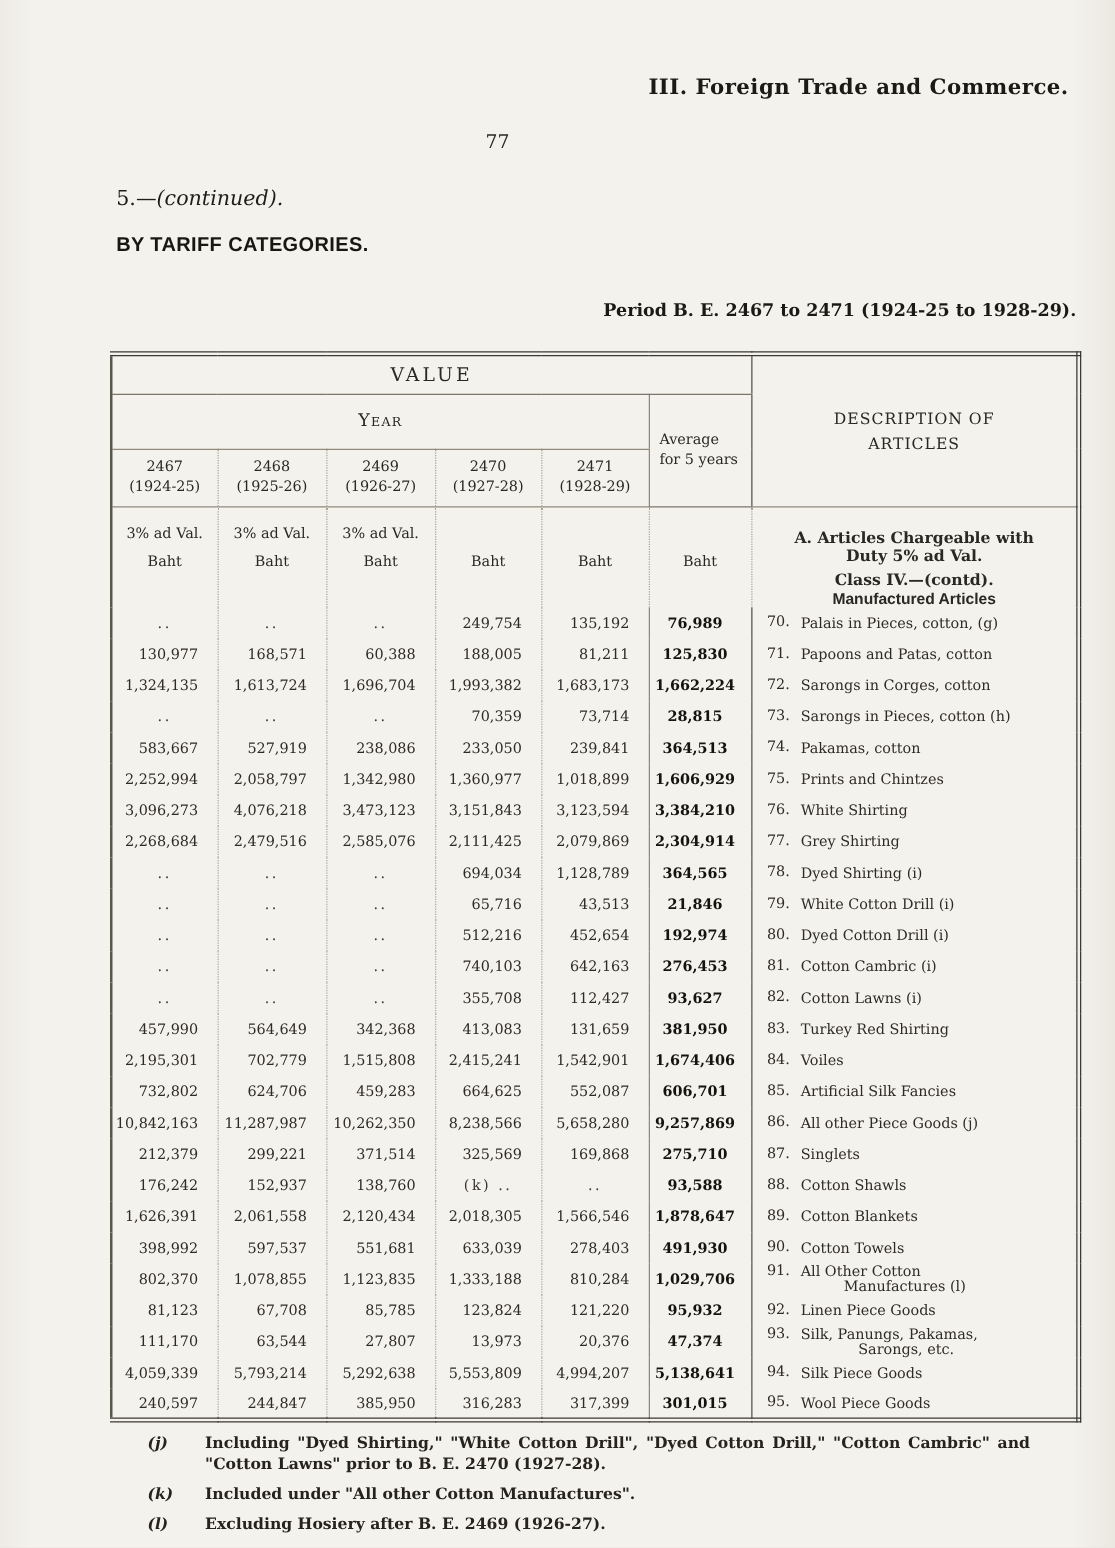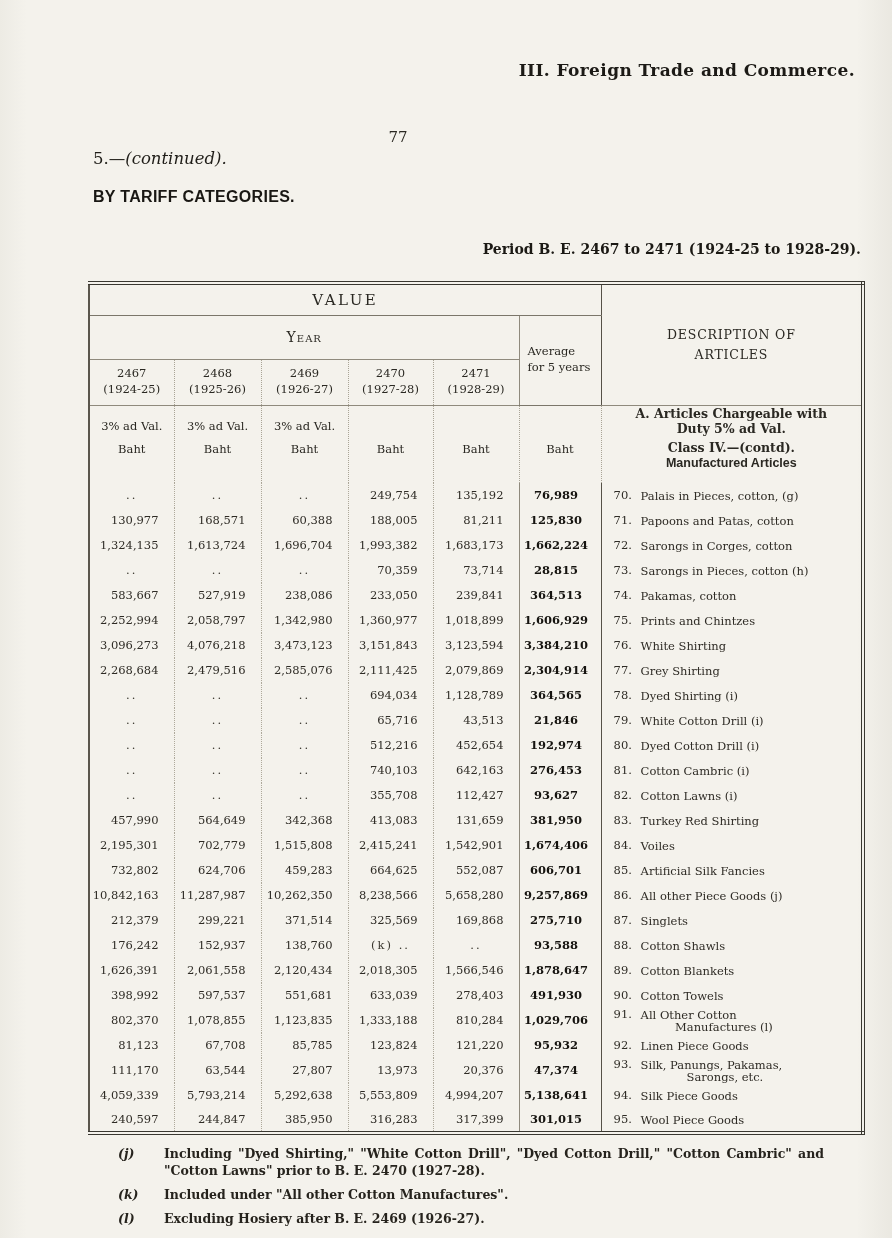--- a/index.html
+++ b/index.html
@@ -11,21 +11,21 @@
   }
   .page{
     position:relative; width:892px; height:1238px; overflow:hidden;
     background:linear-gradient(90deg,#edebe4 0%,#f4f2ec 3%,#f4f2ec 96%,#eae8e1 100%);
   }
   .header-title{
     position:absolute; top:60px; right:37px;
     font-size:17px; font-weight:bold; letter-spacing:.4px; color:#1c1a16;
   }
   .page-number{
-    position:absolute; top:128px; left:0; width:796px; text-align:center;
+    position:absolute; top:104px; left:0; width:796px; text-align:center;
     font-size:15px; color:#2a2822;
   }
   .section-label{
     position:absolute; top:149px; left:93px; font-size:16.5px; color:#1f1d18;
   }
   .section-label .cont{ font-style:italic; }
   .subtitle{
     position:absolute; top:188px; left:93px;
     font-family:"Liberation Sans","DejaVu Sans",sans-serif;
     font-size:16px; font-weight:bold; letter-spacing:.3px; color:#191713;
@@ -69,21 +69,21 @@
     height:46px; text-align:center; font-size:11.5px; line-height:1.35;
     color:#2a2822; border-bottom:1px solid #8f8a7d;
   }
   .year-col + .year-col{ border-left:1px dotted #a9a496; }
 
   .sub{ height:78px; vertical-align:top; text-align:center; font-size:11.5px; color:#2a2822; }
   .sub .adval{ height:34px; padding-top:13px; }
   .sub .baht{ padding-top:2px; }
   td.sub + td.sub{ border-left:1px dotted #a9a496; }
   td.sub.avgcol{ border-left:1px solid #8f8a7d; }
-  td.sub.desccol{ border-left:1px solid #555147; padding-top:0; }
+  td.sub.desccol{ border-left:1px solid #555147; padding-top:16px; }
 
   .sec1{ font-weight:bold; font-size:12.5px; line-height:1.25; max-width:200px; margin:0 auto; }
   .sec2{ font-weight:bold; font-size:12.5px; margin-top:3px; }
   .sec3{ font-family:"Liberation Sans","DejaVu Sans",sans-serif; font-weight:bold; font-size:12.5px; margin-top:1px; }
 
   tbody td{ height:25px; font-size:11.5px; line-height:1; color:#2e2b25; }
   tbody td.val{ text-align:right; padding-right:15px; }
   tbody td.val + td.val{ border-left:1px dotted #aea99b; }
   tbody td.val.dots{ text-align:center; padding-right:0; letter-spacing:2px; color:#3a372f; }
   tbody td.avg{

